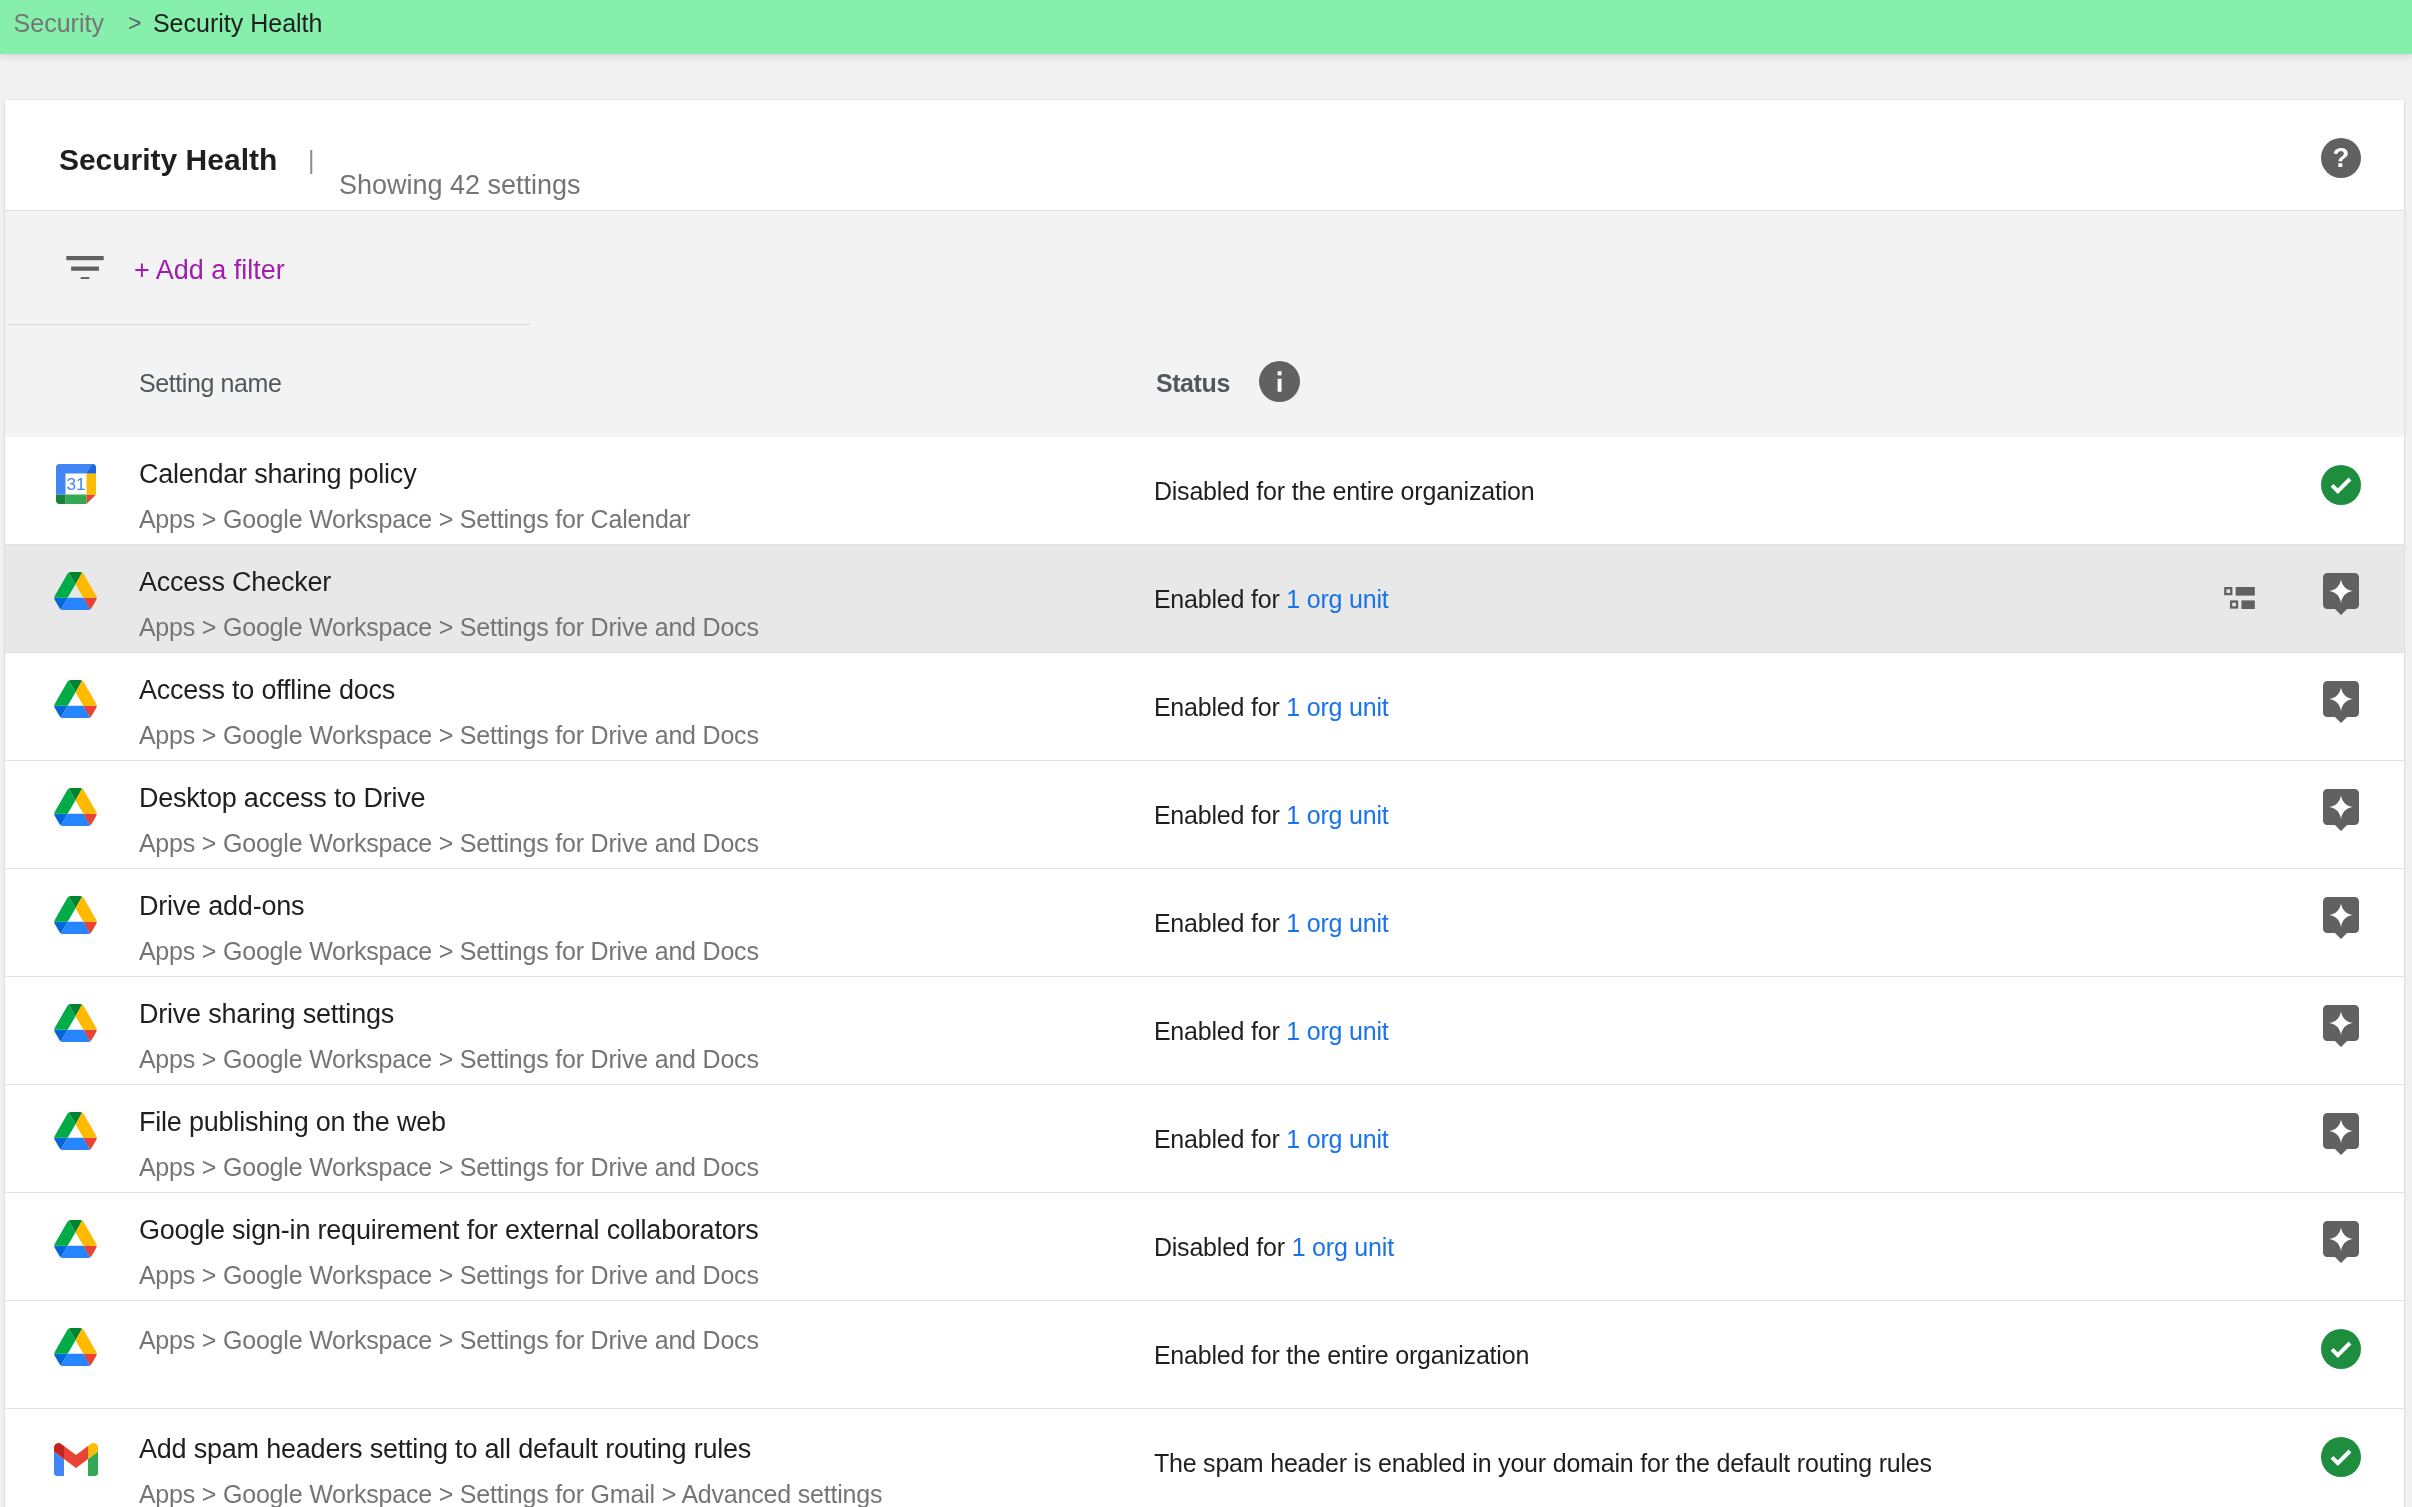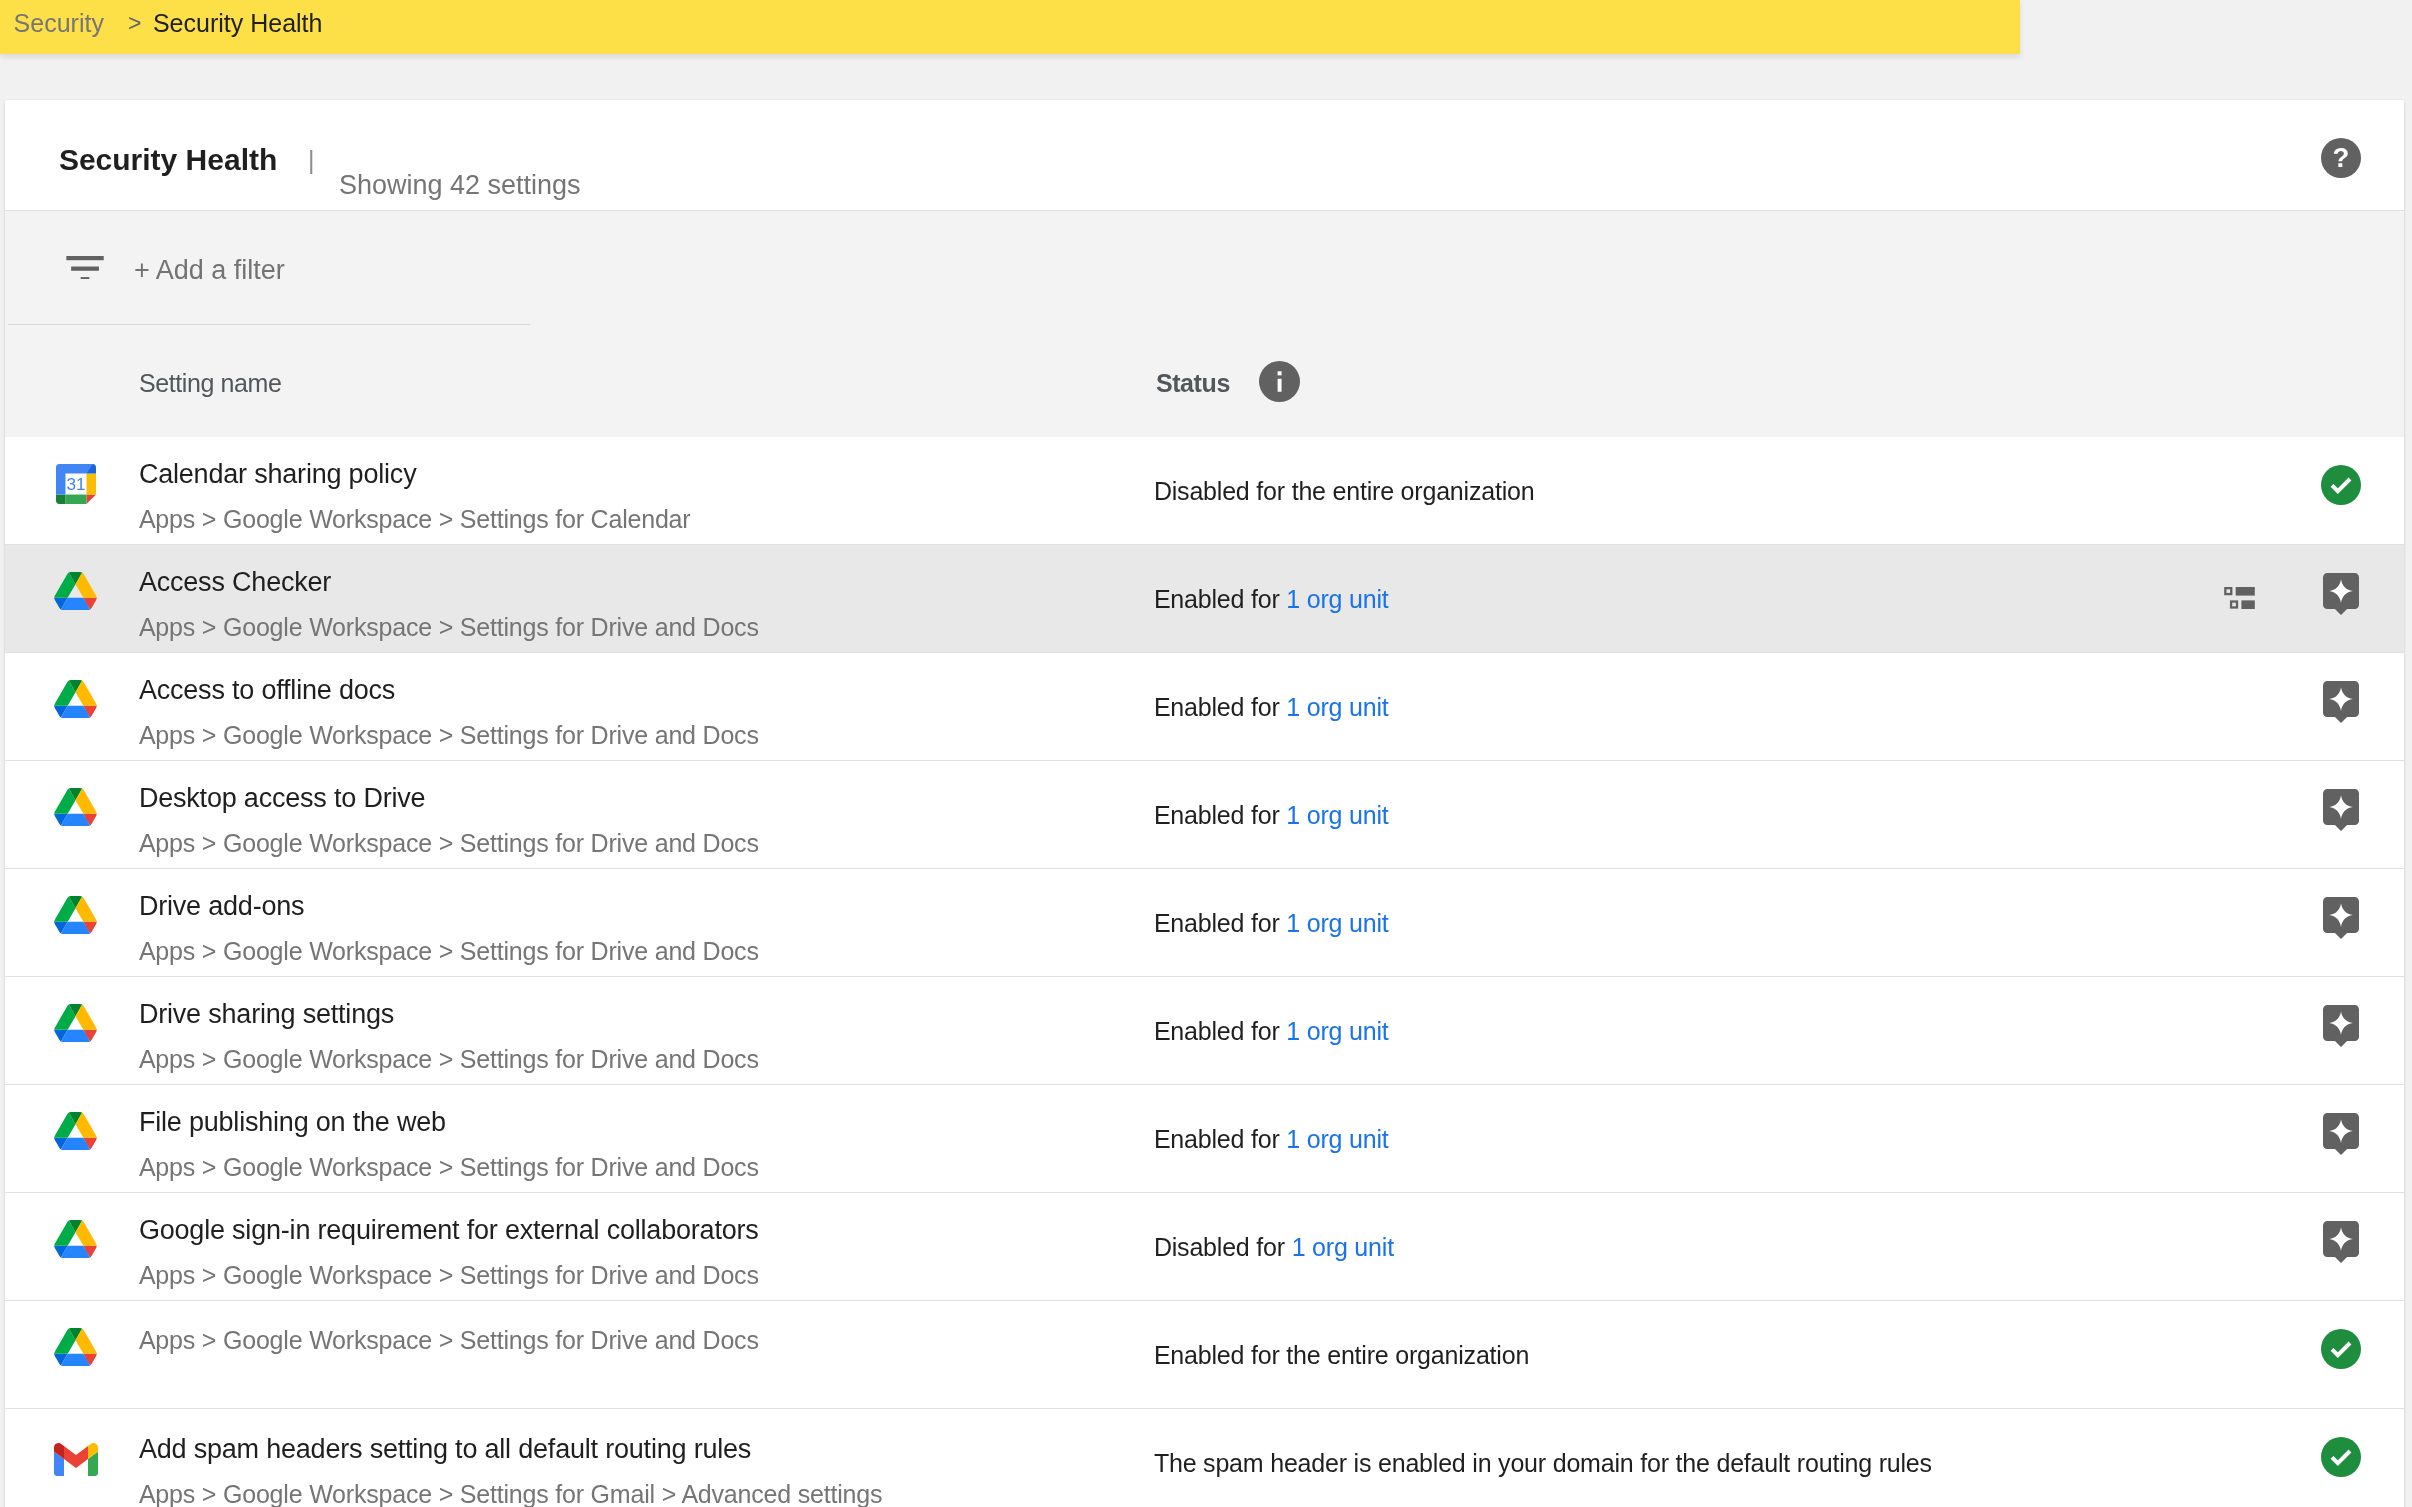--- a/index.html
+++ b/index.html
@@ -1,38 +1,38 @@
 <!DOCTYPE html>
 <html><head>
 <meta charset="utf-8">
 <style>
 * { margin:0; padding:0; box-sizing:border-box; }
 html,body { width:2412px; height:1508px; overflow:hidden; }
 body { background:#f1f1f1; font-family:"Liberation Sans", sans-serif; position:relative; }
-.topbar { position:absolute; left:0; top:0; width:2020px; height:54px; background:#fde047;
+.topbar { position:absolute; left:0; top:0; width:2412px; height:54px; background:#86efac;
   box-shadow:0 2.9px 5.8px rgba(0,0,0,.10); z-index:5; }
 .crumb { position:absolute; left:13.6px; top:0; height:46px; display:flex; align-items:center; font-size:25px; }
 .crumb .c1 { color:#767676; }
 .crumb .sep { color:#5f6368; margin:0 11.6px 0 24px; font-size:23px; }
 .crumb .c2 { color:#1f1f1f; }
 .card { position:absolute; left:4.9px; top:100px; width:2399px; height:1417px; background:#fff;
   border-radius:2.9px; box-shadow:0 1px 2.9px rgba(0,0,0,.18); overflow:hidden; }
 .cardhead { position:relative; height:111px; border-bottom:1px solid #e0e0e0; background:#fff; }
 .cardhead .title { position:absolute; left:54px; top:0; height:111px; display:flex; align-items:center;
   font-size:30px; font-weight:bold; color:#1f1f1f; padding-top:9.7px; }
 .cardhead .pipe { position:absolute; left:303px; top:0; height:111px; display:flex; align-items:center;
   font-size:25px; color:#8d8d8d; padding-top:9.7px; }
 .cardhead .showing { position:absolute; left:334px; top:16px; height:111px; display:flex; align-items:center;
   font-size:27px; color:#757575; padding-top:27px; }
 .helpbtn { position:absolute; left:2316px; top:38px; width:40px; height:40px; }
 .filterband { background:#f3f3f3; height:226px; position:relative; }
 .filterrow { position:absolute; left:0; top:0; height:114px; width:100%; }
 .filterrow .ficon { position:absolute; left:61px; top:45px; }
 .filterrow .ftext { position:absolute; left:129px; top:0; height:114px; display:flex; align-items:center;
-  font-size:27px; color:#737373; padding-top:5.8px; }
+  font-size:27px; color:#a21caf; padding-top:5.8px; }
 .funder { position:absolute; left:2.9px; top:113px; width:522px; height:1px; background:#d8d8d8; }
 .thead { position:absolute; left:0; top:114px; height:113px; width:100%; }
 .th1 { position:absolute; left:134px; top:0; height:113px; display:flex; align-items:center;
   font-size:25px; font-weight:normal; color:#52575c; letter-spacing:-0.4px; padding-top:4.9px; }
 .th2 { position:absolute; left:1151px; top:0; height:113px; display:flex; align-items:center;
   font-size:25px; font-weight:bold; color:#52575c; letter-spacing:-0.4px; padding-top:4.9px; }
 .infoic { position:absolute; left:1254px; top:36px; }
 .row { position:relative; height:108px; border-bottom:1px solid #e1e1e1; background:#fff; }
 .row.hl { background:#e8e8e8; }
 .row .appic { position:absolute; left:49px; top:27px; }

